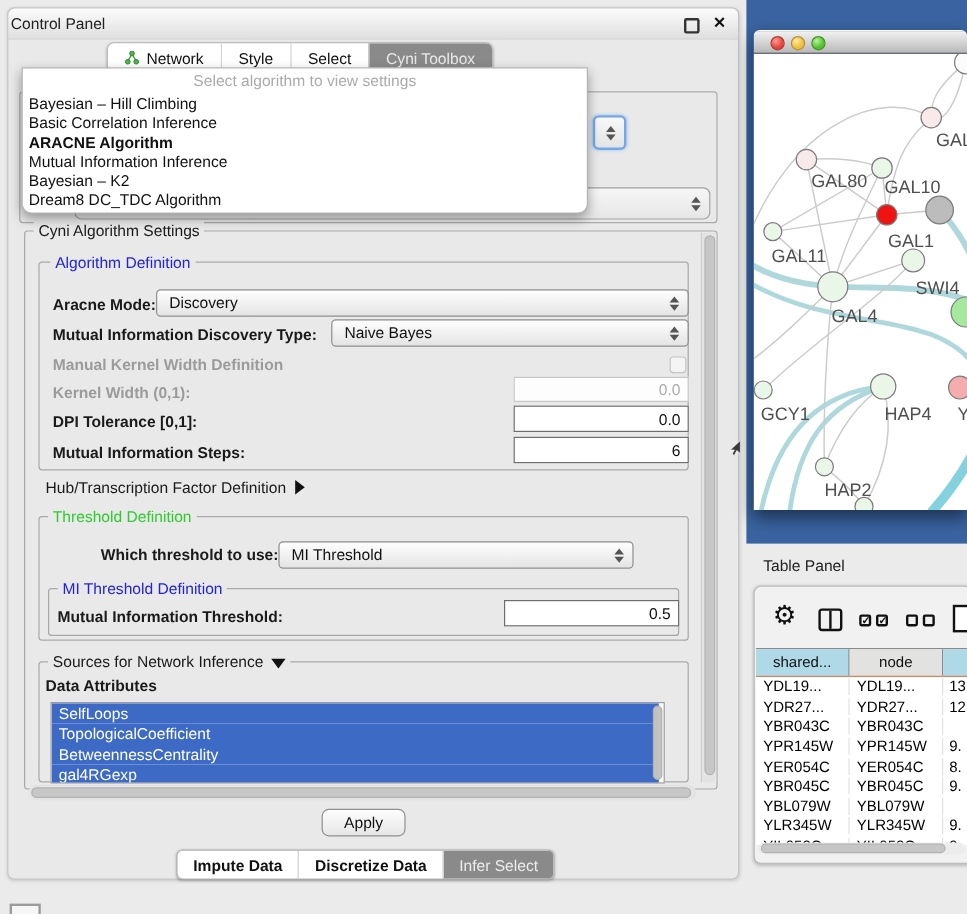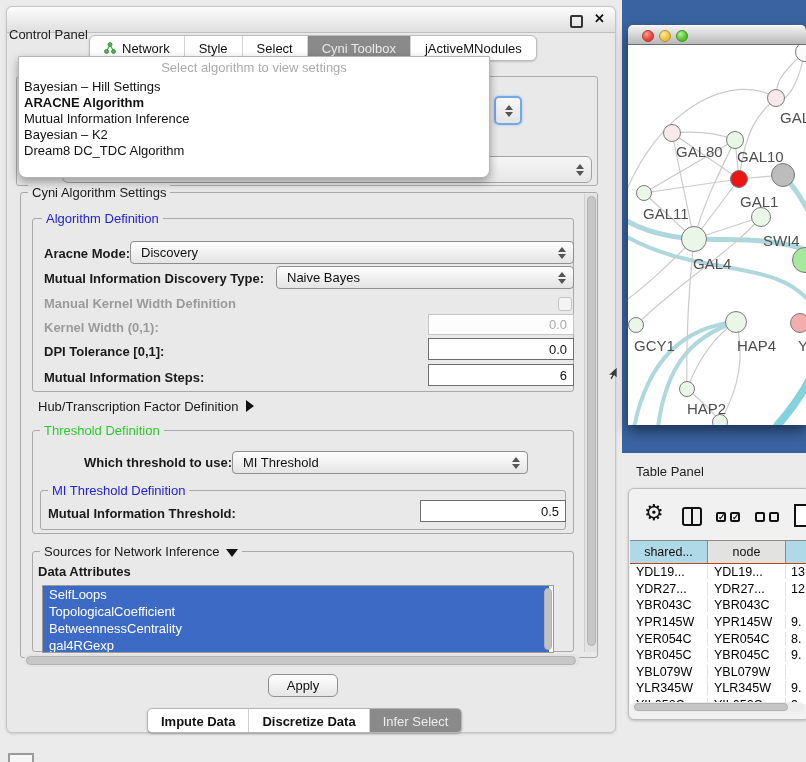--- a/index.html
+++ b/index.html
@@ -5,21 +5,21 @@
   html,body{margin:0;padding:0;background:#EBEBEB;}
   #screen{position:relative;width:806px;height:762px;overflow:hidden;
           font-family:"Liberation Sans",sans-serif;background:#EBEBEB;}
   
   .cp-win{position:absolute;left:6px;top:6px;width:610px;height:727px;
           background:#E9E9E9;border:1px solid #C6C6C6;border-radius:6px;box-sizing:border-box;
           box-shadow:0 1px 3px rgba(0,0,0,.15);}
   .cp-title{position:absolute;left:0;top:0;right:0;height:25px;
             background:linear-gradient(#FCFCFC,#DFDFDF);border-bottom:1px solid #BFBFBF;
             border-radius:6px 6px 0 0;}
-  .cp-title-text{position:absolute;left:2px;top:5px;font-size:13px;color:#222;margin-top:15px;}
+  .cp-title-text{position:absolute;left:2px;top:5px;font-size:13px;color:#222;}
   .wbtn-float{position:absolute;right:32px;top:8px;width:9px;height:9px;border:2px solid #333;border-radius:2px;}
   .wbtn-close{position:absolute;right:10px;top:4px;font-size:13px;font-weight:bold;color:#111;}
   
   .tabbar{position:absolute;left:82px;top:28px;display:flex;background:#FFF;
           border:1px solid #BDBDBD;border-radius:6px;overflow:hidden;height:24px;
           box-shadow:0 1px 2px rgba(0,0,0,.18);}
   .tab{display:flex;align-items:center;gap:6px;padding:0 14px;font-size:13px;color:#111;
        border-left:1px solid #D4D4D4;white-space:nowrap;}
   .tab:first-child{border-left:none;}
   .tab.sel{background:#8A8A8A;color:#E9E9E9;}
@@ -157,23 +157,20 @@
       </div>
       <div class="tab">
         <span>Style</span>
       </div>
       <div class="tab">
         <span>Select</span>
       </div>
       <div class="tab sel">
         <span>Cyni Toolbox</span>
       </div>
-      <div class="tab">
-        <span>jActiveMNodules</span>
-      </div>
     </div>
   </div>
 
   <div class="ghost-group"></div>
   <div class="ghost-combo-blue">
     <span class="stepper">
         <span class="tri-up"></span>
         <span class="tri-down"></span>
       </span>
   </div>
@@ -181,21 +178,22 @@
     <span class="gtext">gal filtered.sif default node</span>
     <span class="stepper">
         <span class="tri-up"></span>
         <span class="tri-down"></span>
       </span>
   </div>
 
   <div class="popup">
     <div class="dd-prompt">Select algorithm to view settings</div>
     <div id="dd-items">
-        <div class="dd-item">Bayesian – Hill Settings</div>
+        <div class="dd-item">Bayesian – Hill Climbing</div>
+        <div class="dd-item">Basic Correlation Inference</div>
         <div class="dd-item dd-selected">ARACNE Algorithm</div>
         <div class="dd-item">Mutual Information Inference</div>
         <div class="dd-item">Bayesian – K2</div>
         <div class="dd-item">Dream8 DC_TDC Algorithm</div>
       </div>
   </div>
 
   <div class="grp" style="left:20px;top:192px;width:578px;height:466px;"></div>
   <span class="grp-legend" style="left:28px;top:185px;">Cyni Algorithm Settings</span>
 

